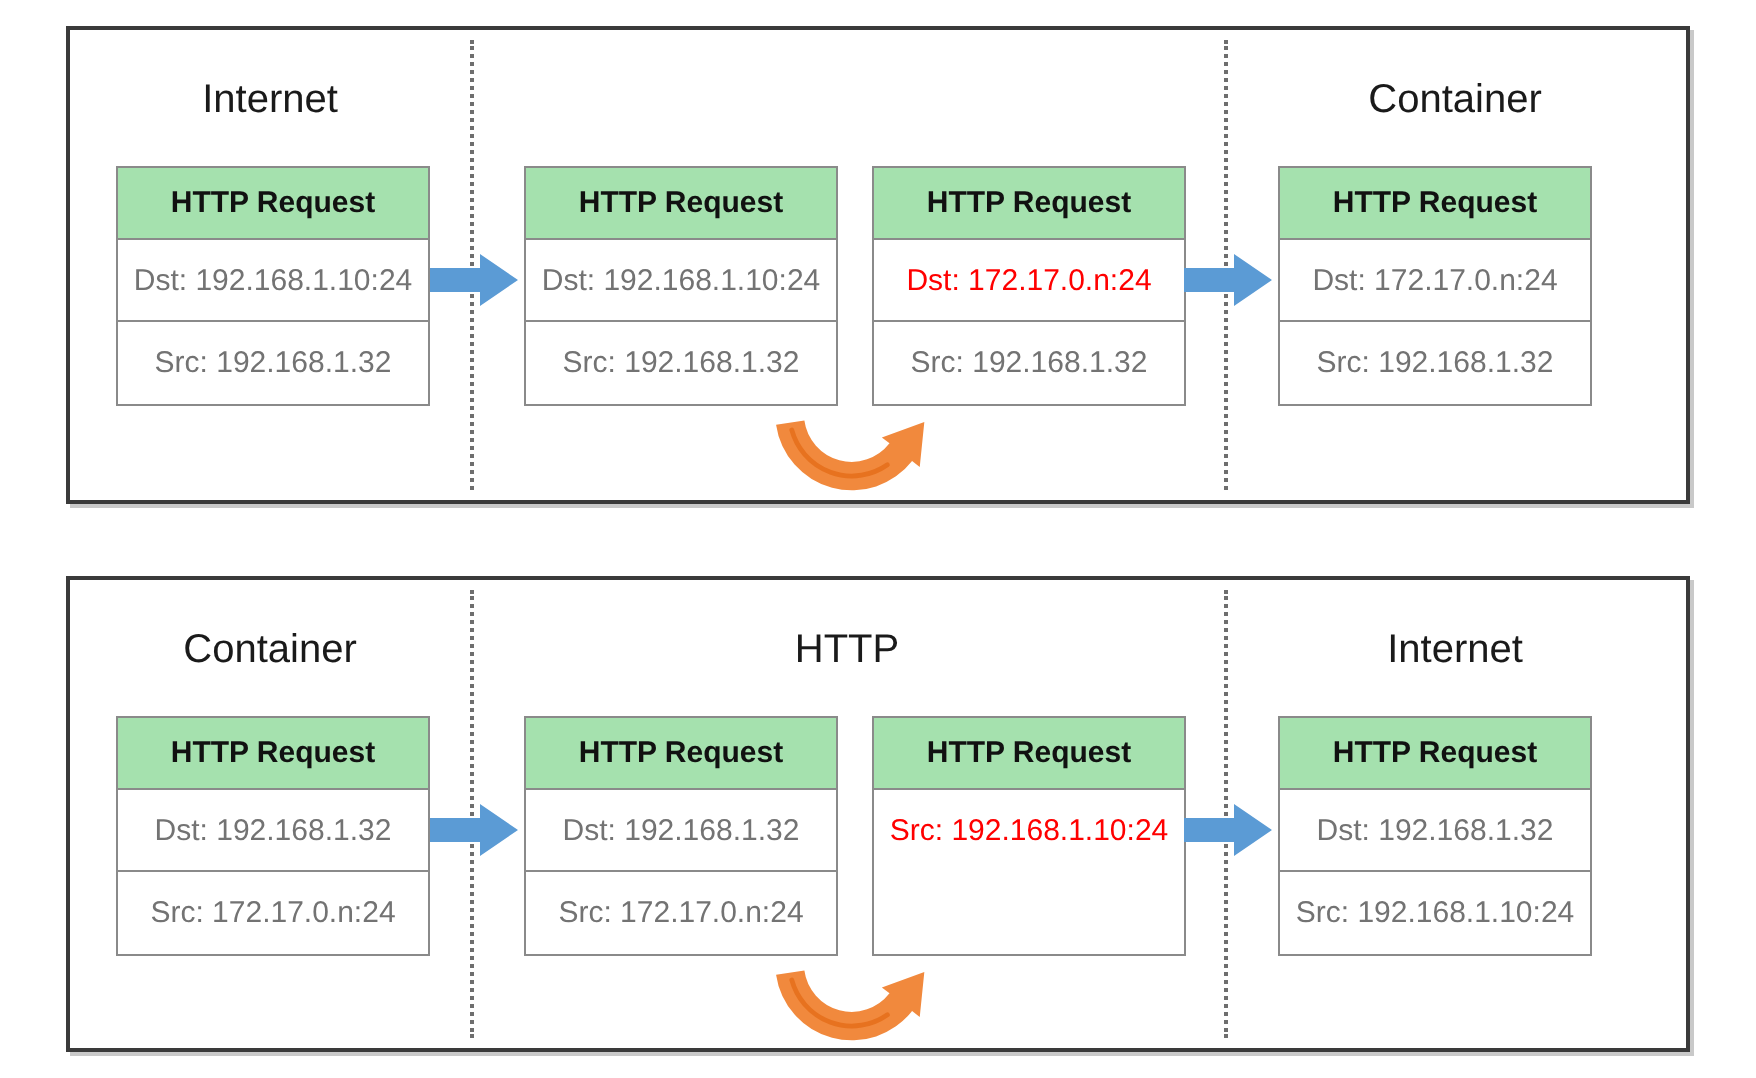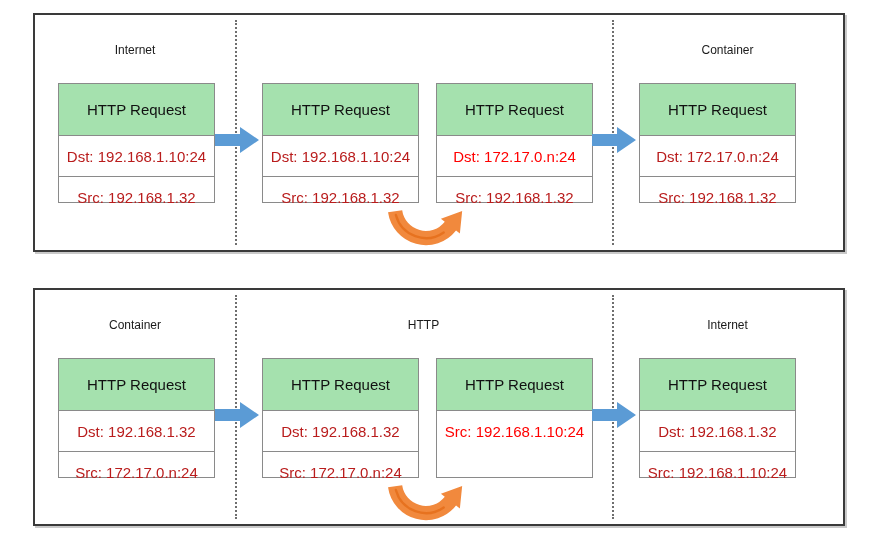--- a/index.html
+++ b/index.html
@@ -16,37 +16,37 @@
   .panel.p0 { top:13px; }
   .panel.p1 { top:288px; height:238px; }
   .divider {
     position:absolute; top:5px; bottom:5px; width:0;
     border-left:2px dotted #6e6e6e;
   }
   .divider.d0 { left:200px; }
   .divider.d1 { left:577px; }
   .zone-label {
     position:absolute; top:25px; height:20px; line-height:20px;
-    text-align:center; font-size:12px; color:#1a1a1a;
+    text-align:center; font-size:20px; color:#1a1a1a;
   }
   .zl0 { left:0; width:200px; }
   .zl1 { left:200px; width:377px; }
   .zl2 { left:577px; width:231px; }
   .pbox {
     position:absolute; top:68px; width:157px; height:120px;
     border:1px solid #8a8a8a; background:#ffffff; box-sizing:border-box;
   }
   .pbox .ph {
-    height:52px; background:#a5e1ae; border-bottom:1px solid #8a8a8a;
+    height:36px; background:#a5e1ae; border-bottom:1px solid #8a8a8a;
     display:flex; align-items:center; justify-content:center;
-    font-weight:normal; font-size:15px; color:#111; box-sizing:border-box;
+    font-weight:bold; font-size:15px; color:#111; box-sizing:border-box;
   }
   .pbox .pr {
     height:41px; display:flex; align-items:center; justify-content:center;
-    font-size:15px; color:#b91c1c; box-sizing:border-box;
+    font-size:15px; color:#737373; box-sizing:border-box;
   }
   .pbox .pr.mid { border-bottom:1px solid #8a8a8a; }
   .pbox .pr.red { color:#ff0000; }
   .bx0 { left:23px; }
   .bx1 { left:227px; }
   .bx2 { left:401px; }
   .bx3 { left:604px; }
   .blue-arrow { position:absolute; top:112px; width:44px; height:26px; }
   .ba0 { left:180px; }
   .ba1 { left:557px; }

